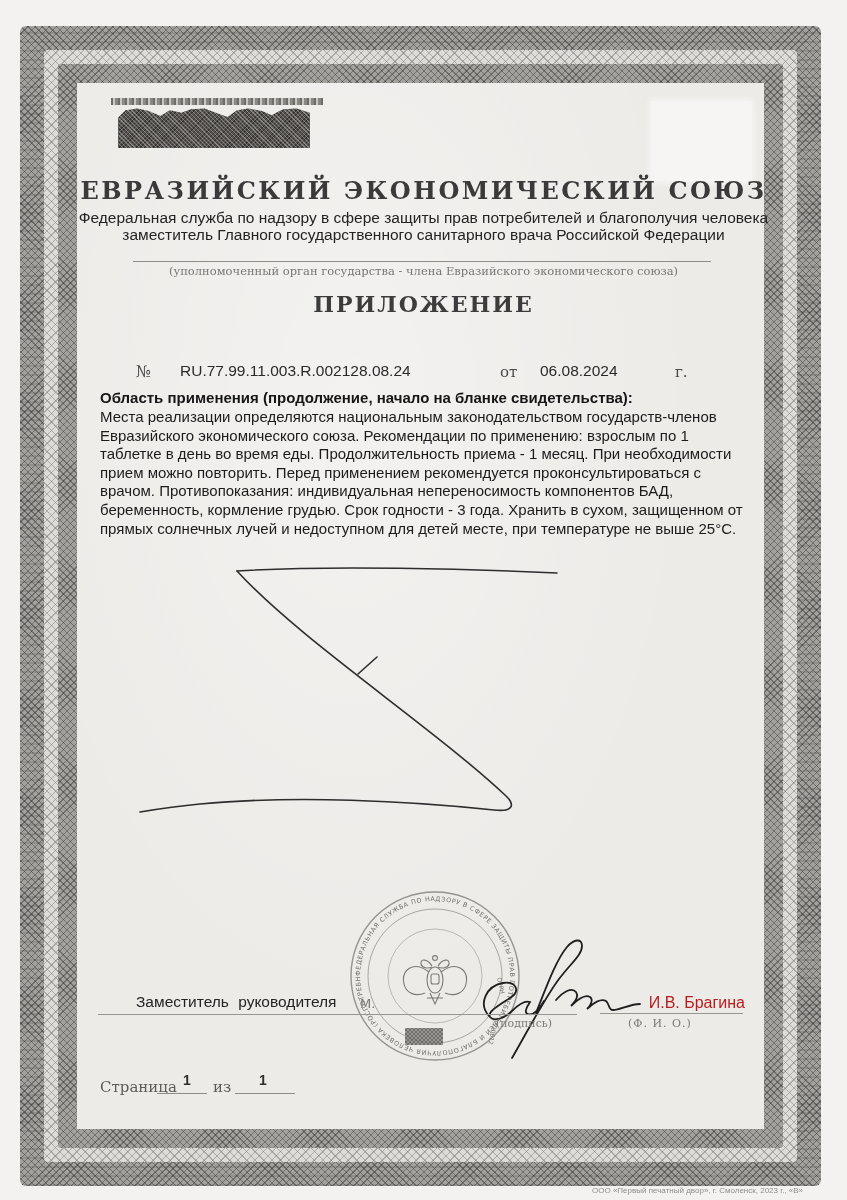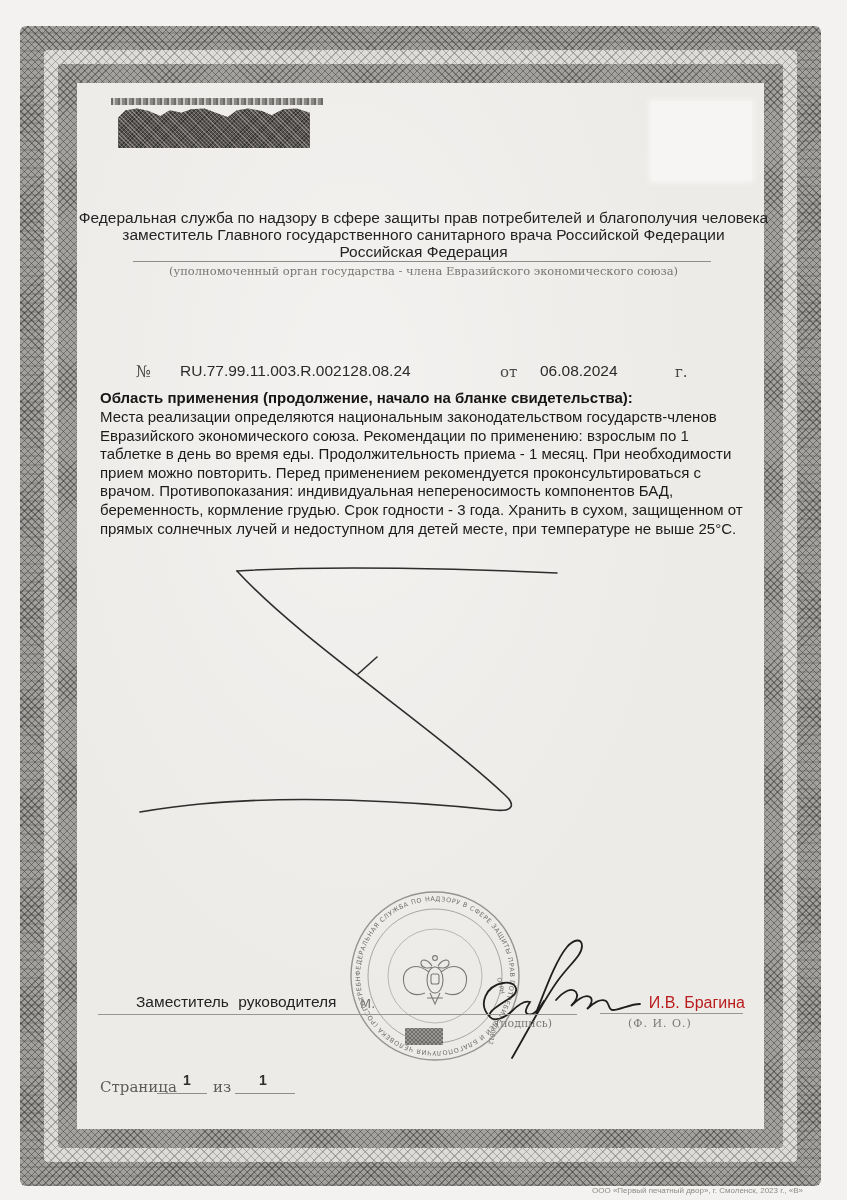--- a/index.html
+++ b/index.html
@@ -99,26 +99,27 @@
     </div>
   </div>
 
   <div class="content">
 
     <div class="abs logo-bar"></div>
     <div class="abs logo-blob"></div>
 
     <div class="abs white-patch"></div>
 
+    <div class="abs eaeu-title">ЕВРАЗИЙСКИЙ ЭКОНОМИЧЕСКИЙ СОЮЗ</div>
     <div class="abs auth-line" style="top:209px;">Федеральная служба по надзору в сфере защиты прав потребителей и благополучия человека</div>
     <div class="abs auth-line" style="top:226px;">заместитель Главного государственного санитарного врача Российской Федерации</div>
-    <div class="abs auth-line" style="top:243px;">Российская Федерация</div>
     <div class="abs country-rule"></div>
     <div class="abs auth-caption">(уполномоченный орган государства - члена Евразийского экономического союза)</div>
 
+    <div class="abs doc-title">ПРИЛОЖЕНИЕ</div>
 
     <span class="abs no-label">№</span>
     <span class="abs no-value">RU.77.99.11.003.R.002128.08.24</span>
     <span class="abs ot-label">от</span>
     <span class="abs date-value">06.08.2024</span>
     <span class="abs year-label">г.</span>
 
     <div class="abs body-heading">Область применения (продолжение, начало на бланке свидетельства):</div>
     <div class="abs body-text">Места реализации определяются национальным законодательством государств-членов Евразийского экономического союза. Рекомендации по применению: взрослым по 1 таблетке в день во время еды. Продолжительность приема - 1 месяц. При необходимости прием можно повторить. Перед применением рекомендуется проконсультироваться с врачом. Противопоказания: индивидуальная непереносимость компонентов БАД, беременность, кормление грудью. Срок годности - 3 года. Хранить в сухом, защищенном от прямых солнечных лучей и недоступном для детей месте, при температуре не выше 25°С.</div>
 

